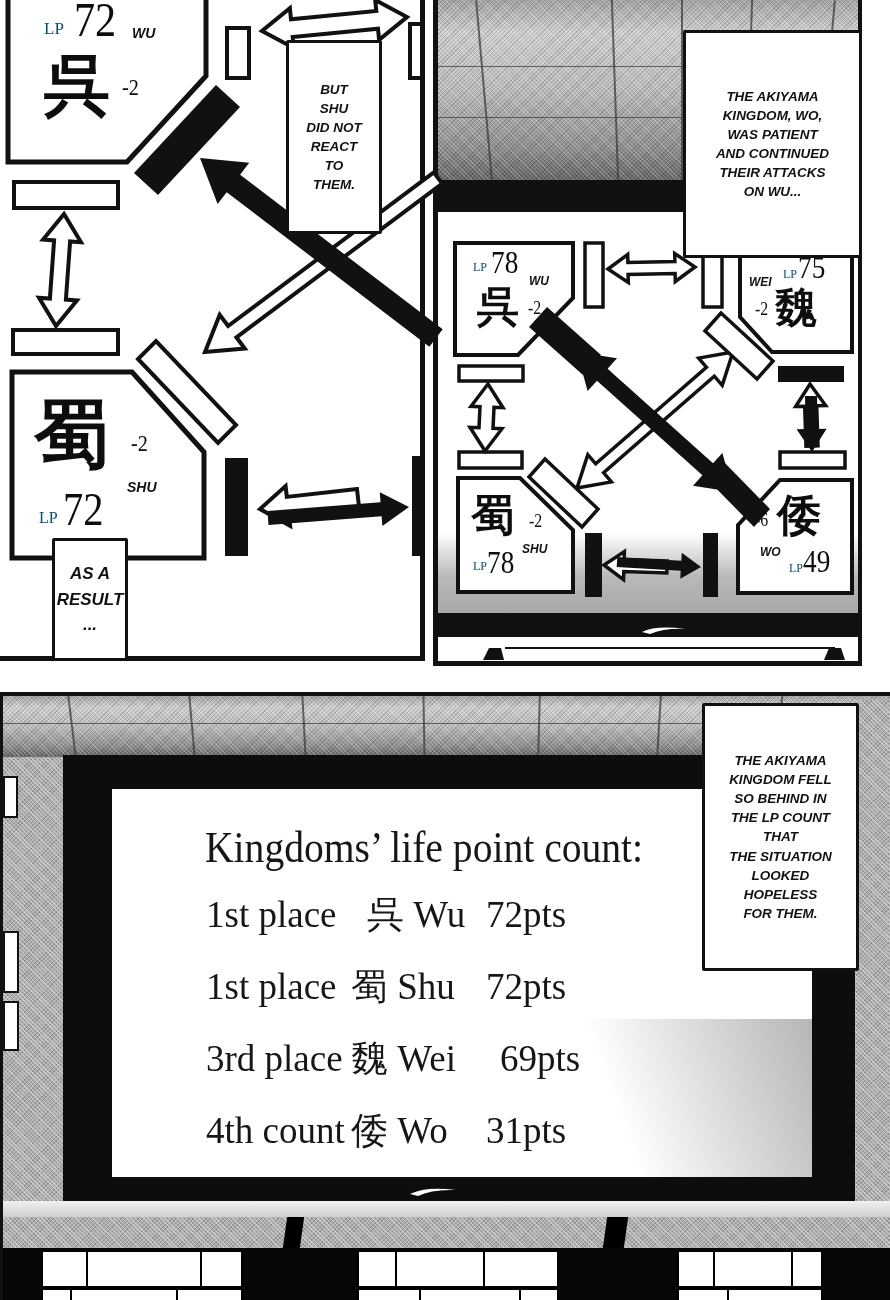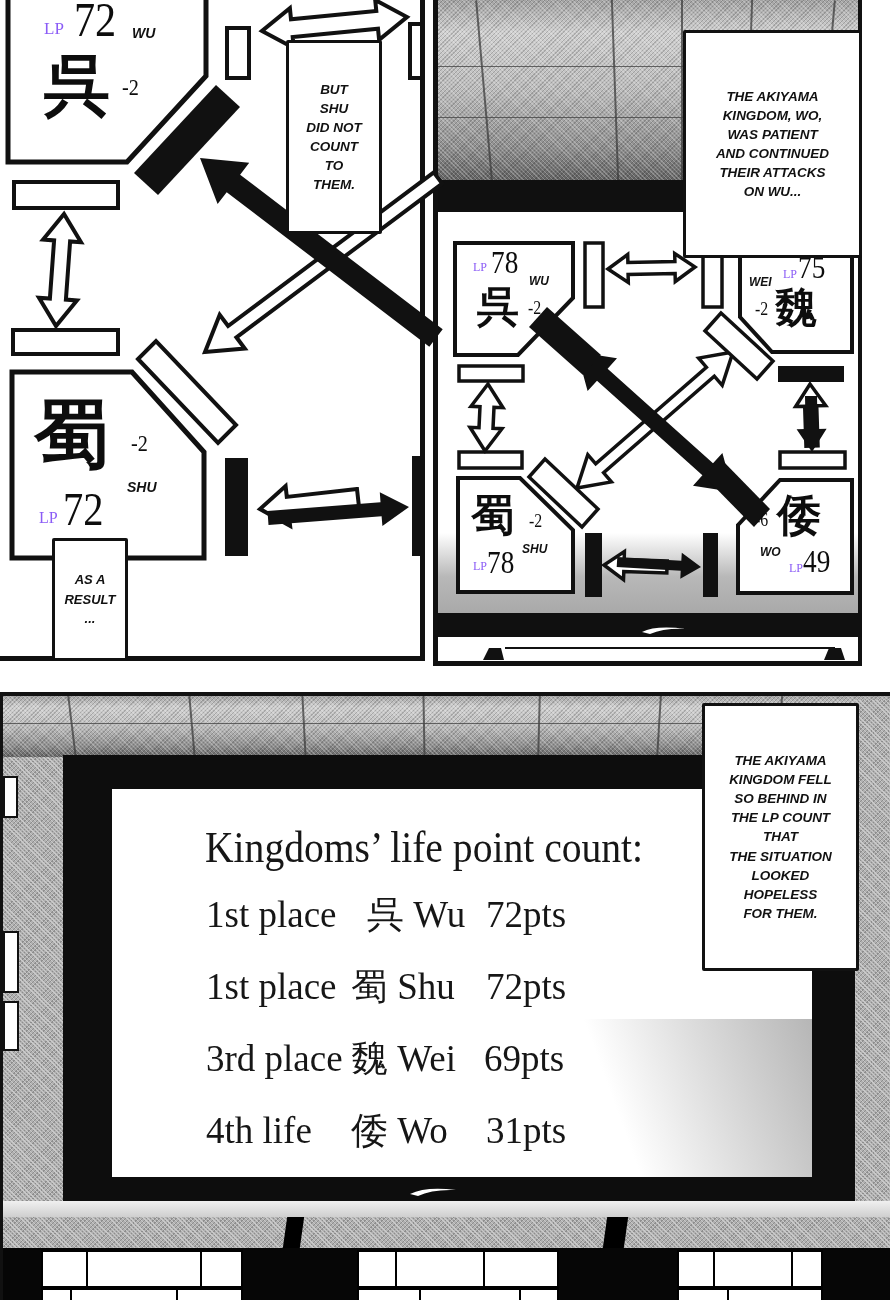--- a/index.html
+++ b/index.html
@@ -7,21 +7,21 @@
         font-family:"Liberation Sans",sans-serif;color:#111;}
   .abs{position:absolute;}
   
   .comic{font-family:"Liberation Sans",sans-serif;font-weight:700;font-style:italic;
          text-align:center;white-space:pre-line;color:#111;}
   .bubble{background:#fff;border:3px solid #111;border-radius:2px;display:flex;
           align-items:center;justify-content:center;z-index:7;}
   .serif{font-family:"Liberation Serif",serif;color:#161616;}
   .kanji{font-family:"DejaVu Serif","Liberation Serif",serif;font-weight:900;line-height:1;color:#0d0d0d;}
   .num{font-family:"Liberation Serif",serif;line-height:1;color:#0d0d0d;transform:scaleX(.88);transform-origin:left top;}
-  .lpl{font-family:"Liberation Serif",serif;line-height:1;color:#8b5cf6;}
+  .lpl{font-family:"Liberation Serif",serif;line-height:1;color:#0c4a6e;}
   .rom{font-family:"Liberation Sans",sans-serif;font-weight:700;font-style:italic;line-height:1;}
   
   .tone{background-color:#b0b0b0;
     background-image:repeating-linear-gradient(45deg,#c9c9c9 0 1px,rgba(0,0,0,0) 1px 3px),
                      repeating-linear-gradient(135deg,#8d8d8d 0 1px,rgba(0,0,0,0) 1px 3px);}
   .ceiling{background-image:
      repeating-linear-gradient(45deg,rgba(255,255,255,.25) 0 1px,rgba(0,0,0,0) 1px 3px),
      repeating-linear-gradient(135deg,rgba(0,0,0,.18) 0 1px,rgba(0,0,0,0) 1px 3px),
      linear-gradient(180deg,#a3a3a3 0%,#d0d0d0 18%,#bdbdbd 50%,#8f8f8f 82%,#636363 100%);
      background-color:#b5b5b5;overflow:hidden;}
@@ -125,26 +125,26 @@
   <div class="abs kanji" style="left:34px;top:396px;font-size:76px;z-index:6;">蜀</div>
   <div class="abs num" style="left:131px;top:432px;font-size:23px;z-index:6;">-2</div>
   <div class="abs rom" style="left:127px;top:480px;font-size:14px;z-index:6;">SHU</div>
   <div class="abs lpl" style="left:39px;top:510px;font-size:16px;z-index:6;">LP</div>
   <div class="abs num" style="left:63px;top:487px;font-size:46px;z-index:6;">72</div>
 
   <div class="abs bubble" style="left:286px;top:40px;width:90px;height:188px;">
     <div class="comic" style="font-size:13.5px;line-height:1.42;">BUT
 SHU
 DID NOT
-COUNT
+REACT
 TO
 THEM.</div>
   </div>
   <div class="abs bubble" style="left:52px;top:538px;width:70px;height:117px;">
-    <div class="comic" style="font-size:13px;line-height:1.5;">AS A
+    <div class="comic" style="font-size:17px;line-height:1.5;">AS A
 RESULT
 ...</div>
   </div>
 
   <div class="abs lpl" style="left:473px;top:261px;font-size:12px;z-index:6;">LP</div>
   <div class="abs num" style="left:491px;top:247px;font-size:31px;z-index:6;">78</div>
   <div class="abs rom" style="left:529px;top:275px;font-size:12px;z-index:6;">WU</div>
   <div class="abs kanji" style="left:477px;top:286px;font-size:42px;z-index:6;">呉</div>
   <div class="abs num" style="left:528px;top:299px;font-size:18px;z-index:6;">-2</div>
 
@@ -243,24 +243,24 @@
     <span class="abs" style="left:486px;">72pts</span>
   </div>
   <div class="scr-row serif" style="left:0;top:964px;width:890px;z-index:6;">
     <span class="abs" style="left:206px;">1st place</span>
     <span class="abs" style="left:351px;"><span>蜀</span> <span>Shu</span></span>
     <span class="abs" style="left:486px;">72pts</span>
   </div>
   <div class="scr-row serif" style="left:0;top:1036px;width:890px;z-index:6;padding-left:28px;">
     <span class="abs" style="left:206px;">3rd place</span>
     <span class="abs" style="left:351px;"><span>魏</span> <span>Wei</span></span>
-    <span class="abs" style="left:484px;">69pts</span>
+    <span class="abs" style="left:500px;">69pts</span>
   </div>
   <div class="scr-row serif" style="left:0;top:1108px;width:890px;z-index:6;">
-    <span class="abs" style="left:206px;">4th life</span>
+    <span class="abs" style="left:206px;">4th count</span>
     <span class="abs" style="left:351px;"><span>倭</span> <span>Wo</span></span>
     <span class="abs" style="left:486px;">31pts</span>
   </div>
 
   <div class="abs bubble" style="left:702px;top:703px;width:151px;height:262px;">
     <div class="comic" style="font-size:13.5px;line-height:1.42;">THE AKIYAMA
 KINGDOM FELL
 SO BEHIND IN
 THE LP COUNT
 THAT

